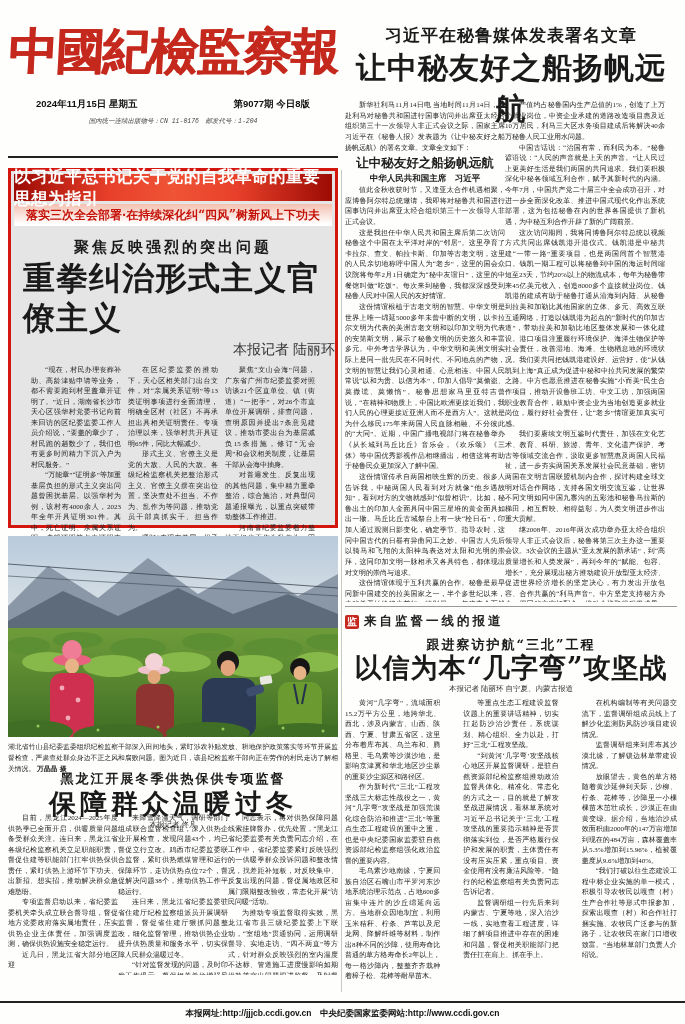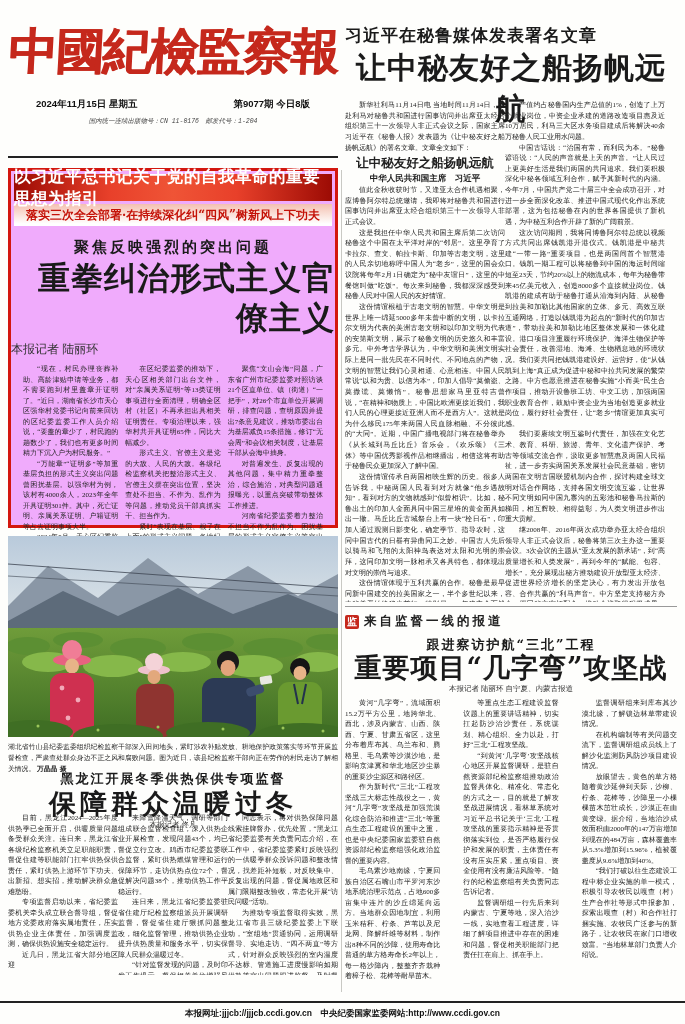--- a/index.html
+++ b/index.html
@@ -9,47 +9,47 @@
   .masthead{position:absolute;left:8px;top:14px;width:330px;text-align:center;}
   .paper-title{font-family:"DejaVu Serif","Liberation Serif",serif;font-weight:900;
         font-size:49px;line-height:1.55;color:#c5281c;letter-spacing:-2px;
         transform:skewX(-3deg);text-shadow:1px 0 0 #c5281c;}
   .supervisor{margin-top:2px;font-size:8.5px;color:#b7281e;font-weight:700;letter-spacing:1px;}
   .daterow{display:flex;justify-content:space-between;padding:0 28px;margin-top:8px;
         font-size:9.5px;font-weight:700;color:#111;}
   .postal{margin-top:6px;font-size:6.5px;color:#444;font-family:Liberation Mono, monospace;font-style:italic;}
   .mast-rule{position:absolute;left:8px;top:156px;width:330px;height:2px;background:#222;}
   
-  .tr-kicker{position:absolute;left:345px;top:24px;width:332px;text-align:left;
+  .tr-kicker{position:absolute;left:345px;top:24px;width:332px;text-align:center;
         font-size:17px;font-weight:900;letter-spacing:1px;}
   .tr-headline{position:absolute;left:345px;top:48px;width:332px;text-align:center;
         font-family:"DejaVu Serif","Liberation Serif",serif;font-weight:900;font-size:30px;letter-spacing:1px;}
   .xi-body{position:absolute;left:345px;top:100px;width:332px;height:502px;display:flex;overflow:hidden;}
   .xi-col{width:160px;height:100%;overflow:hidden;font-size:7px;line-height:1.52;text-align:justify;
         font-family:"Liberation Serif",serif;color:#222;}
   .xi-col p{margin:0;text-indent:2em;}
   .inner-title{text-align:center;font-weight:900;font-size:12.5px;margin:5px 0 1px;text-indent:0 !important;
         font-family:"DejaVu Sans",sans-serif;}
   .inner-author{text-align:center;font-size:8.5px;margin:0 0 4px;text-indent:0 !important;
         font-family:"DejaVu Serif",serif;font-weight:700;}
   
   .redbox{position:absolute;left:8px;top:168px;width:330px;height:360px;border:3px solid #d3170f;
-        box-sizing:border-box;background:#f0abfc;}
+        box-sizing:border-box;background:#e5e5e5;}
   .banner{margin:3px;height:27px;display:flex;align-items:center;justify-content:center;
         background:linear-gradient(90deg,#9c0b04 0%,#e8402a 30%,#ef5436 50%,#e8402a 70%,#9c0b04 100%);
         color:#fff;font-weight:900;font-size:16.5px;letter-spacing:0.5px;}
   .subbanner{margin:0 3px;height:22px;display:flex;align-items:center;justify-content:center;
         background:linear-gradient(180deg,#f4c0b0 0%,#ffffff 90%);
         color:#c41208;font-weight:900;font-size:12px;font-family:"DejaVu Serif",serif;}
   .lead-kicker{margin-top:12px;text-align:center;font-family:"DejaVu Serif",serif;font-weight:900;
         font-size:15px;letter-spacing:3px;}
-  .lead-headline{margin-top:1px;text-align:right;font-family:"DejaVu Sans",sans-serif;font-weight:900;
-        font-size:32px;letter-spacing:1px;line-height:1.25;}
-  .lead-byline{text-align:left;font-size:12px;color:#333;margin-top:3px;}
-  .lead-cols{display:flex;gap:7px;padding:6px 12px 0;height:196px;overflow:hidden;}
+  .lead-headline{margin-top:1px;text-align:left;font-family:"DejaVu Sans",sans-serif;font-weight:900;
+        font-size:32px;letter-spacing:1px;line-height:1.25;padding-left:12px;}
+  .lead-byline{text-align:right;font-size:14px;color:#333;margin-top:3px;}
+  .lead-cols{display:flex;gap:7px;padding:6px 20px 0;height:196px;overflow:hidden;}
   .col-sm{flex:1;height:100%;overflow:hidden;font-size:7px;line-height:1.5;text-align:justify;
         font-family:"Liberation Serif",serif;color:#222;}
   .col-sm p{margin:0;text-indent:2em;}
   
   .photo{position:absolute;left:8px;top:536px;width:330px;height:201px;}
   .caption{position:absolute;left:8px;top:741px;width:330px;font-size:6.8px;line-height:1.65;
         text-align:justify;font-family:"Liberation Serif",serif;color:#222;}
   .caption b{font-family:"DejaVu Sans",sans-serif;}
   
   .ht-kicker{position:absolute;left:8px;top:770px;width:330px;text-align:center;
@@ -243,38 +243,38 @@
         <p>为推动专项监督取得实效，黑龙江省市县三级纪委监委上下联动，“室组地”贯通协同，运用调研督导、实地走访、“四不两直”等方式，针对群众反映强烈的室内温度不达标、管道施工进度慢影响如期供热等突出问题跟进监督，及时督促整改。</p>
       </div>
   </div>
 
   <div class="sec-rule"></div>
   <div class="sec-header">
     <div class="sec-icon">监</div>
     <div class="sec-title">来自监督一线的报道</div>
   </div>
   <div class="hr-kicker">跟进察访护航“三北”工程</div>
-  <div class="hr-headline">重要项目“几字弯”攻坚战</div>
+  <div class="hr-headline">以信为本“几字弯”攻坚战</div>
   <div class="hr-byline">本报记者 陆丽环 自宁夏、内蒙古报道</div>
   <div class="hr-cols">
     <div class="col-sm">
         <p>黄河“几字弯”，流域面积15.2万平方公里，地跨华北、西北，涉及内蒙古、山西、陕西、宁夏、甘肃五省区，这里分布着库布其、乌兰布和、腾格里、毛乌素等沙漠沙地，是影响京津冀和华北地区沙尘暴的重要沙尘源区和路径区。</p>
         <p>作为新时代“三北”工程攻坚战三大标志性战役之一，黄河“几字弯”攻坚战是加强荒漠化综合防治和推进“三北”等重点生态工程建设的重中之重，也是中央纪委国家监委驻自然资源部纪检监察组强化政治监督的重要内容。</p>
         <p>毛乌素沙地南缘，宁夏回族自治区石嘴山市平罗河东沙地系统治理示范点，占地600多亩集中连片的沙丘绵延向远方。当地群众因地制宜，利用玉米秸秆、柠条、芦苇以及尼龙网、降解纤维等材料，制作出8种不同的沙障，使用寿命比普通的草方格寿命长2年以上，每一格沙障内，整整齐齐栽种着樟子松、花棒等耐旱苗木。</p>
       </div>
     <div class="col-sm">
         <p>等重点生态工程建设监督议题上的重要讲话精神，切实扛起防沙治沙责任，系统谋划、精心组织、全力以赴，打好“三北”工程攻坚战。</p>
         <p>“到黄河‘几字弯’攻坚战核心地区开展监督调研，是驻自然资源部纪检监察组推动政治监督具体化、精准化、常态化的方式之一，目的就是了解攻坚战进展情况，看林草系统对习近平总书记关于‘三北’工程攻坚战的重要指示精神是否贯彻落实到位，是否严格履行保护和发展的职责，主体责任有没有压实压紧，重点项目、资金使用有没有廉洁风险等。”随行的纪检监察组有关负责同志告诉记者。</p>
         <p>监督调研组一行先后来到内蒙古、宁夏等地，深入治沙一线，实地查看工程进度，详细了解项目推进中存在的困难和问题，督促相关职能部门把责任扛在肩上、抓在手上。</p>
       </div>
     <div class="col-sm">
+        <p>在机构编制等有关问题交流下，监督调研组成员线上了解沙化监测防风防沙项目建设情况。</p>
         <p>监督调研组来到库布其沙漠北缘，了解锁边林草带建设情况。</p>
-        <p>在机构编制等有关问题交流下，监督调研组成员线上了解沙化监测防风防沙项目建设情况。</p>
         <p>放眼望去，黄色的草方格随着黄沙延伸到天际，沙柳、柠条、花棒等，沙障里一小棵棵苗木茁壮成长，沙漠正在由黄变绿。据介绍，当地治沙成效面积由2000年的147万亩增加到现在的484万亩，森林覆盖率从5.3%增加到15.96%，植被覆盖度从9.6%增加到40%。</p>
         <p>“我们打破以往生态建设工程中标企业实施的单一模式，积极引导农牧民以嘎查（村）生产合作社等形式申报参加，探索出嘎查（村）和合作社打捆实施、农牧民广泛参与的新路子，让农牧民在家门口增收致富。”当地林草部门负责人介绍说。</p>
       </div>
   </div>
 
   <div class="vdivider"></div>
   <div class="footer-rule"></div>
-  <div class="footer-line">本报网址:jjjcb://jjjcb.ccdi.gov.cn　中央纪委国家监委网站:http://www.ccdi.gov.cn</div>
+  <div class="footer-line">本报网址:http://jjjcb.ccdi.gov.cn　中央纪委国家监委网站:http://www.ccdi.gov.cn</div>
 
 </div>
 
 </body></html>

